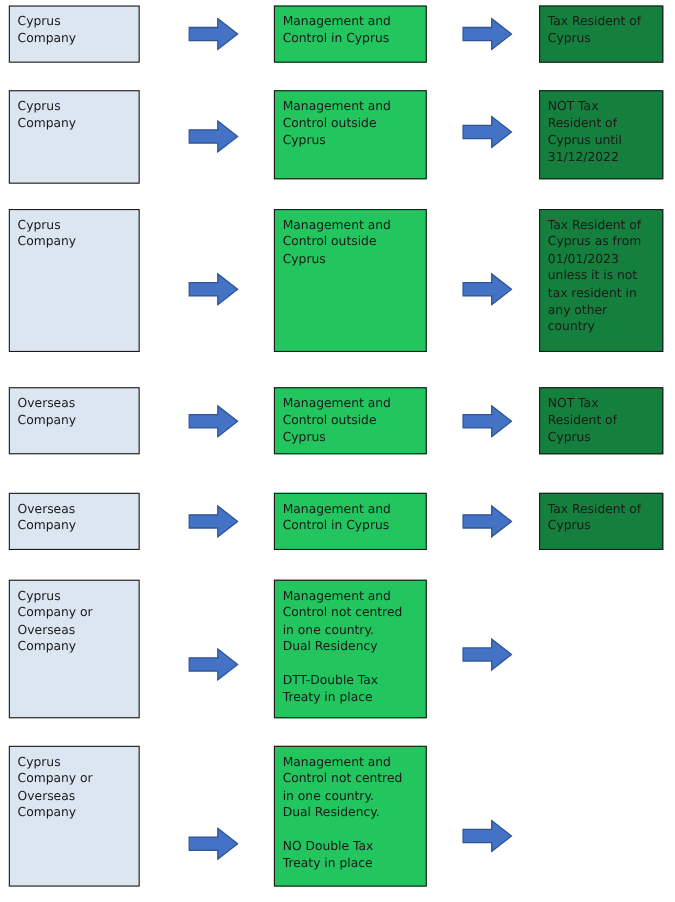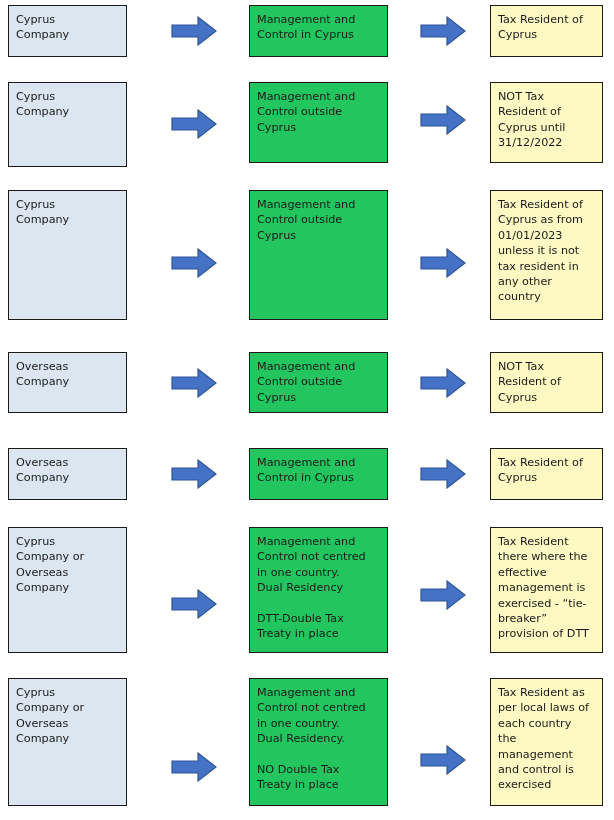--- a/index.html
+++ b/index.html
@@ -48,21 +48,21 @@
 
   .node-condition {
     left: 249px;
     width: 139px;
     background: #22c55e;
   }
 
   .node-result {
     left: 490px;
     width: 113px;
-    background: #fef9c3;
+    background: #15803d;
   }
 
   
   .arrow {
     position: absolute;
     width: 46px;
     height: 30px;
   }
   .arrow-1 { left: 171px; }
   .arrow-2 { left: 420px; }
@@ -194,27 +194,20 @@
 in one country.
 Dual Residency
 
 DTT-Double Tax
 Treaty in place</div>
     <div class="arrow arrow-2" style="top:53px;">
       <svg viewBox="0 0 46 30" xmlns="http://www.w3.org/2000/svg">
           <polygon points="1,9 27,9 27,1 45,15 27,29 27,21 1,21" fill="#4472C4" stroke="#2F5597" stroke-width="1.2"></polygon>
         </svg>
     </div>
-    <div class="node node-result" style="top:0px;height:126px;">Tax Resident
-there where the
-effective
-management is
-exercised - “tie-
-breaker”
-provision of DTT</div>
   </div>
 
   <div class="flow-row" style="top:678px;height:128px;">
     <div class="node node-source" style="top:0px;height:128px;">Cyprus
 Company or
 Overseas
 Company</div>
     <div class="arrow arrow-1" style="top:74px;">
       <svg viewBox="0 0 46 30" xmlns="http://www.w3.org/2000/svg">
           <polygon points="1,9 27,9 27,1 45,15 27,29 27,21 1,21" fill="#4472C4" stroke="#2F5597" stroke-width="1.2"></polygon>
@@ -225,22 +218,15 @@
 in one country.
 Dual Residency.
 
 NO Double Tax
 Treaty in place</div>
     <div class="arrow arrow-2" style="top:67px;">
       <svg viewBox="0 0 46 30" xmlns="http://www.w3.org/2000/svg">
           <polygon points="1,9 27,9 27,1 45,15 27,29 27,21 1,21" fill="#4472C4" stroke="#2F5597" stroke-width="1.2"></polygon>
         </svg>
     </div>
-    <div class="node node-result" style="top:0px;height:128px;">Tax Resident as
-per local laws of
-each country
-the
-management
-and control is
-exercised</div>
   </div>
 
 </div>
 
 </body></html>

